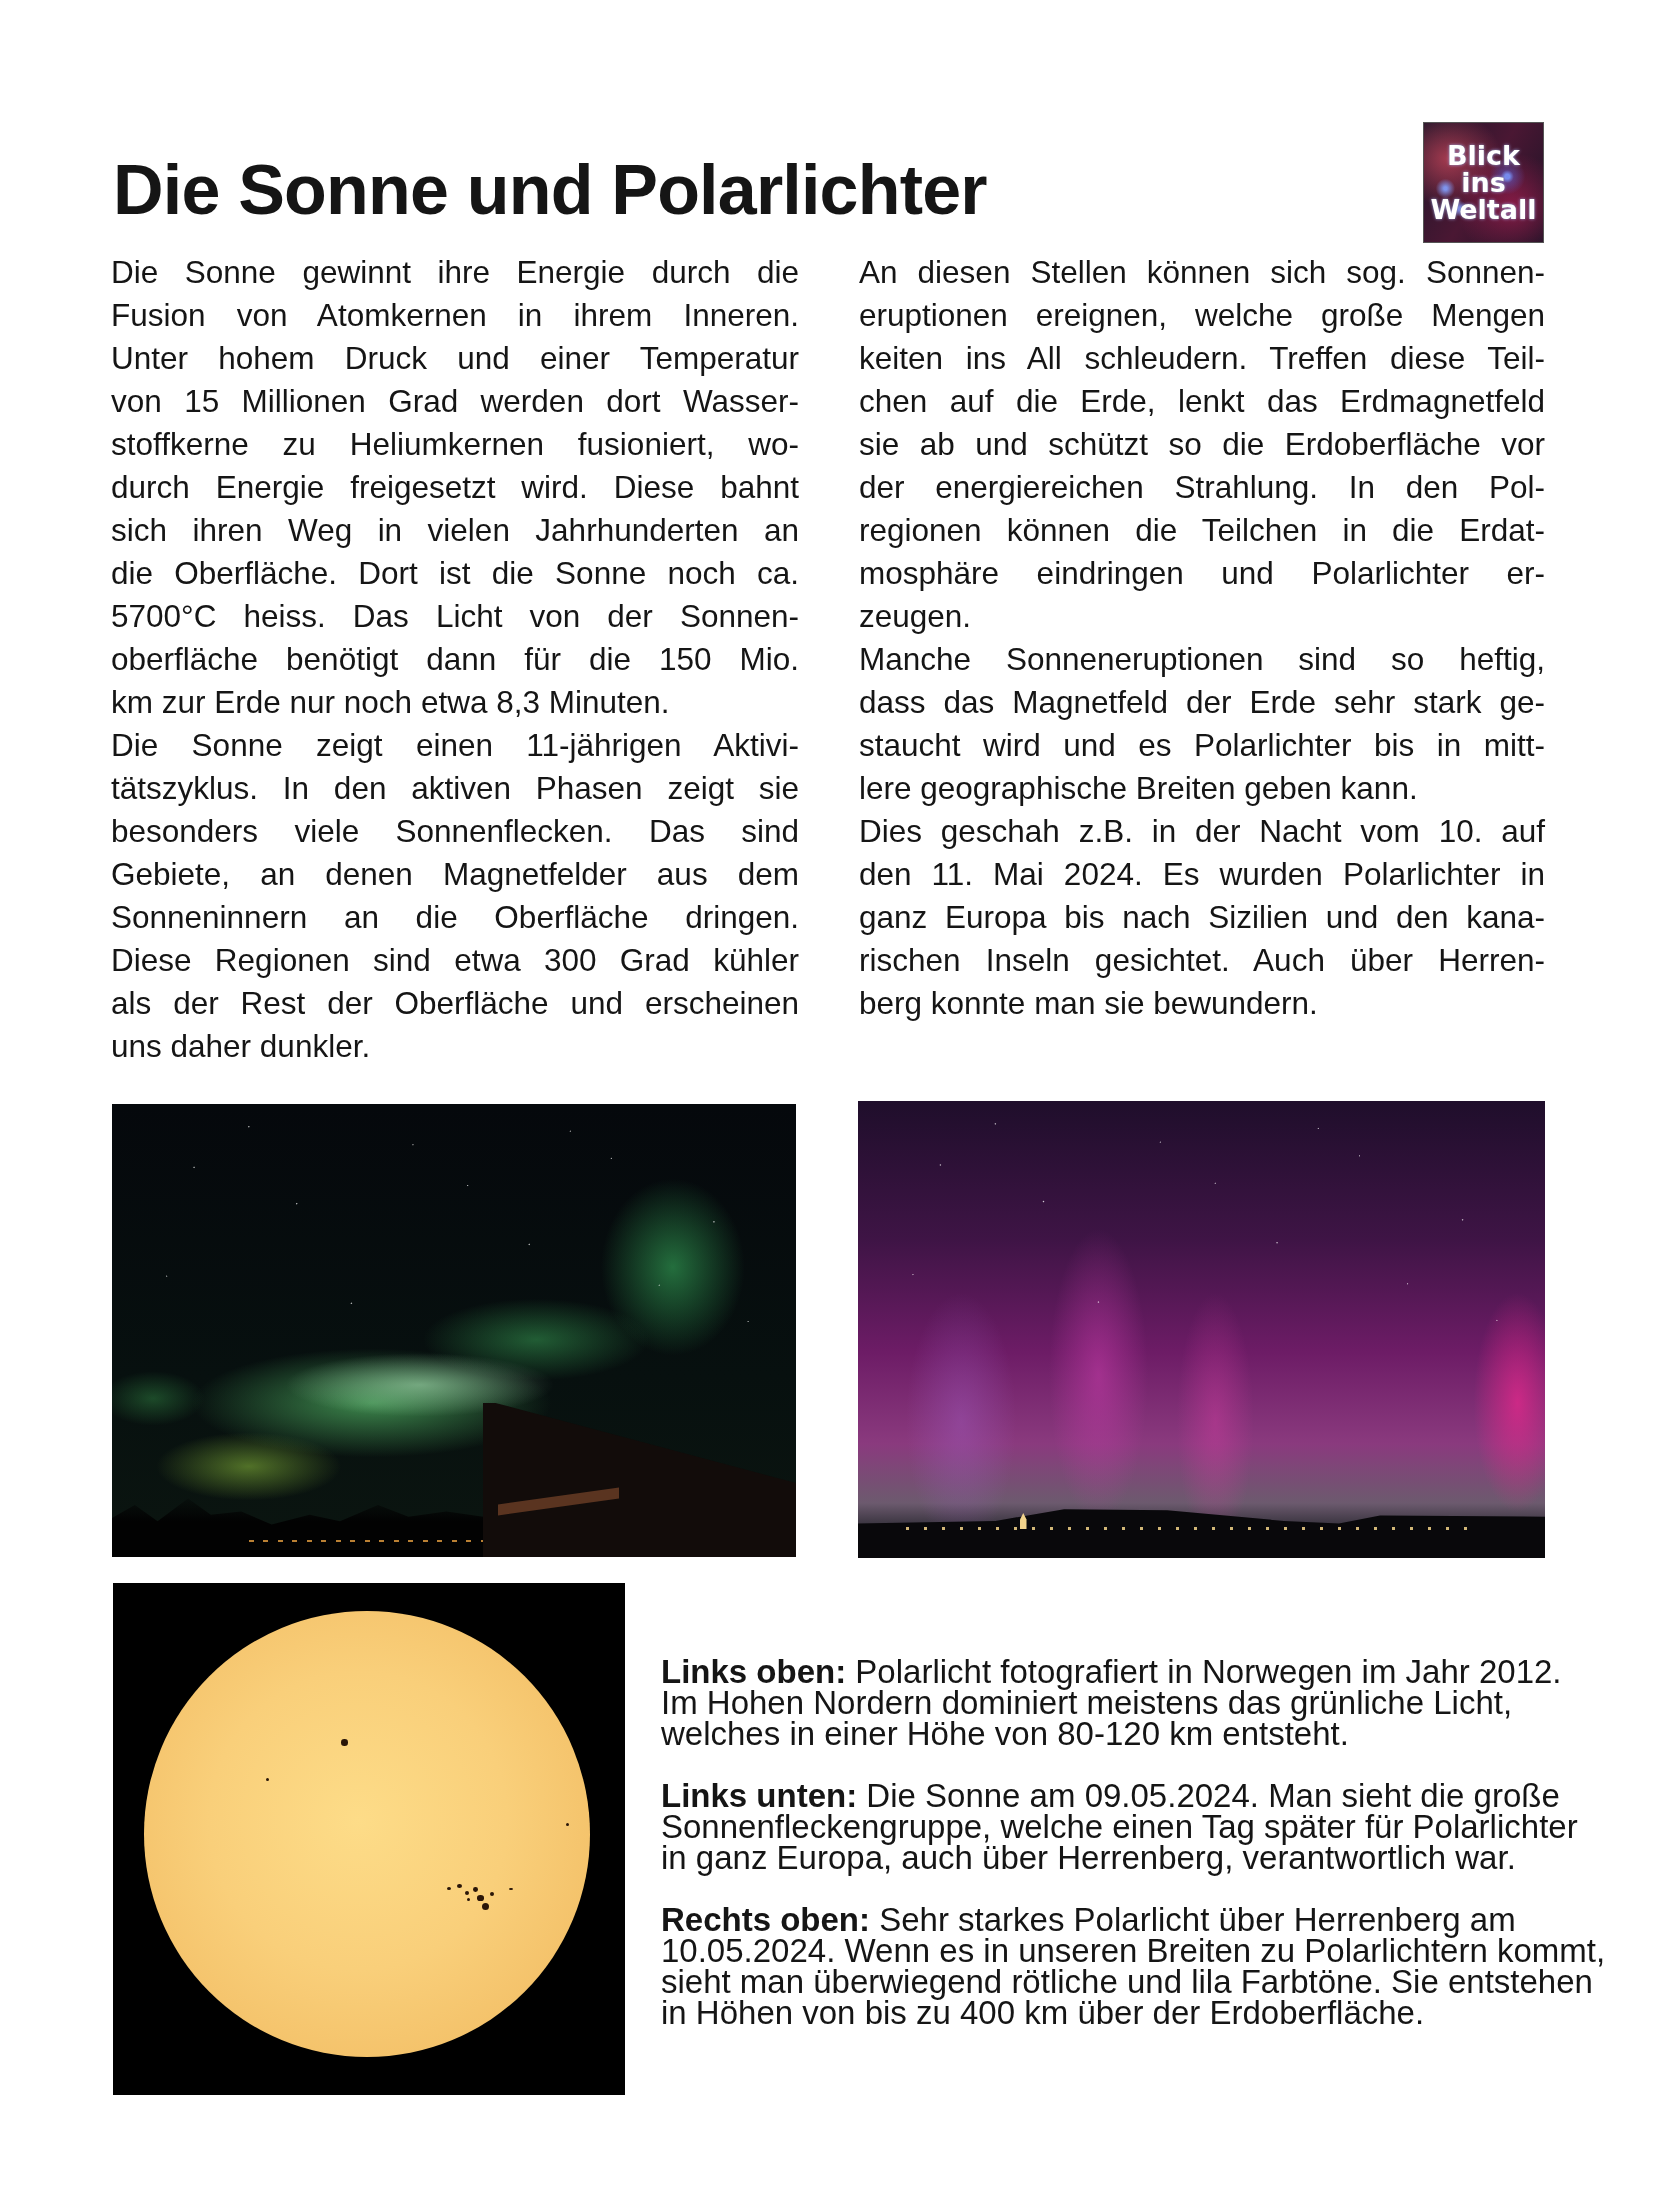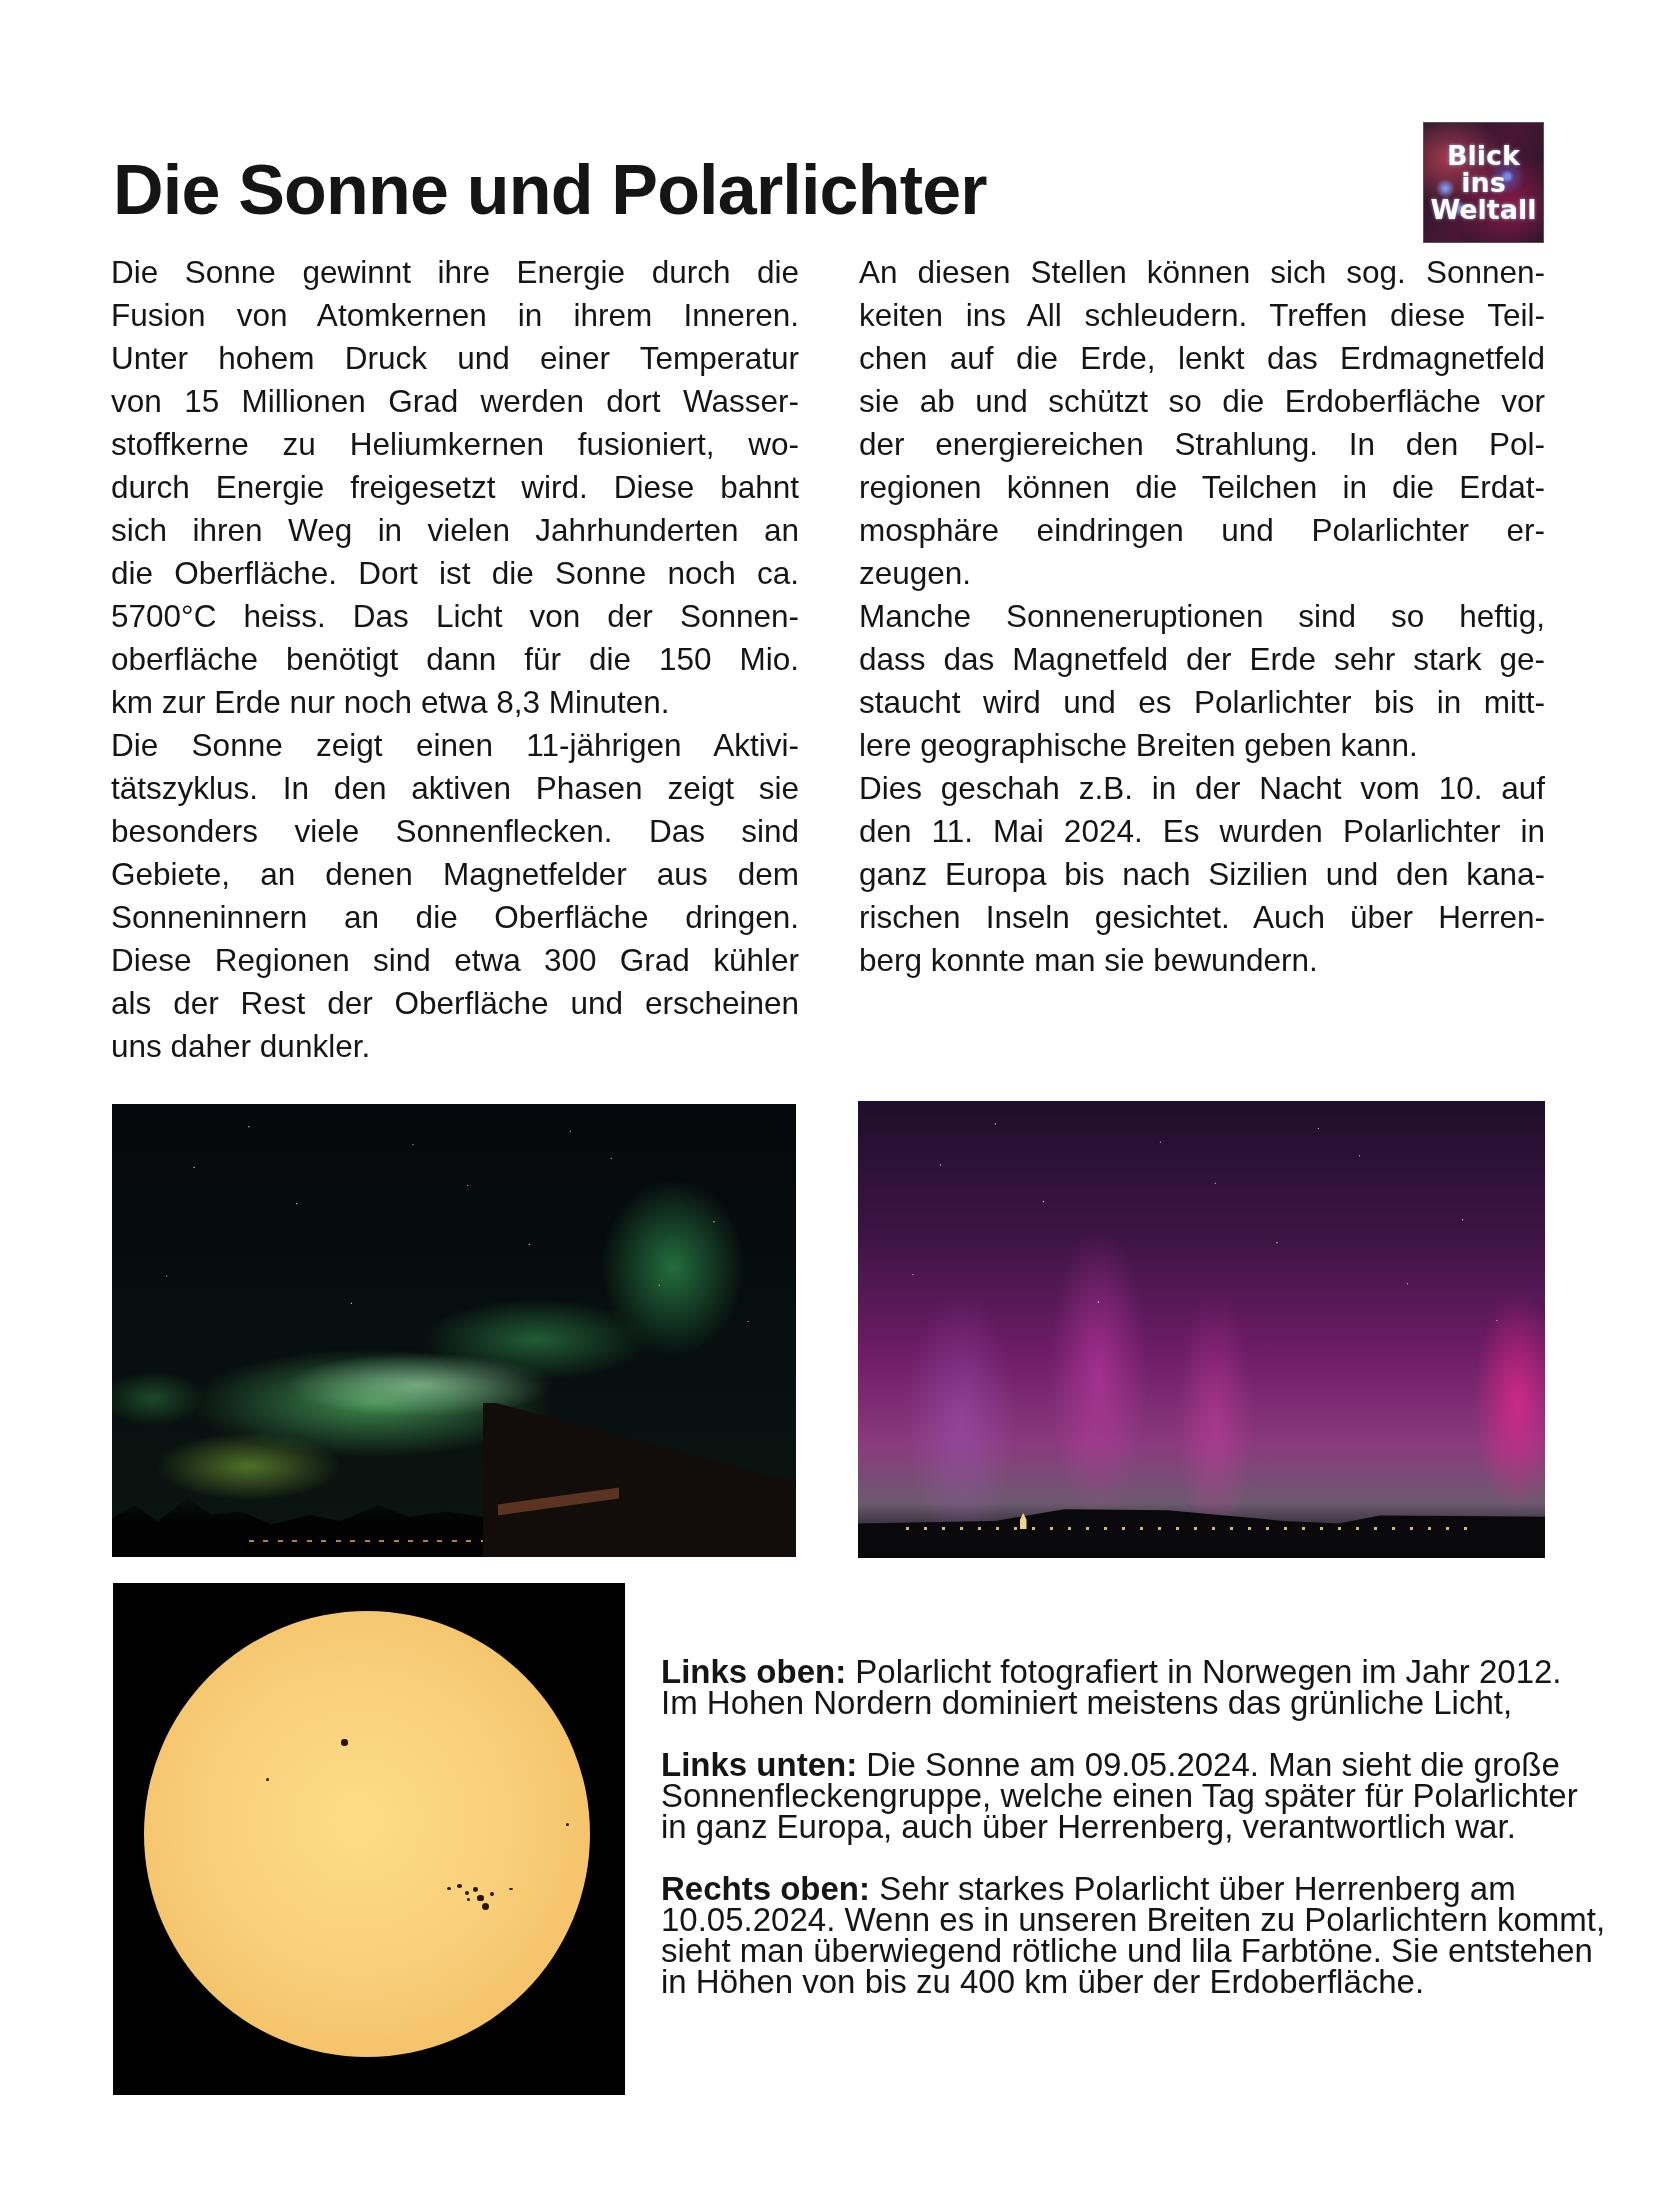--- a/index.html
+++ b/index.html
@@ -124,20 +124,21 @@
     <span class="line">Sonneninnern an die Oberfläche dringen.</span>
     <span class="line">Diese Regionen sind etwa 300 Grad kühler</span>
     <span class="line">als der Rest der Oberfläche und erscheinen</span>
     <span class="line last">uns daher dunkler.</span>
   </div>
 </div>
 
 <div id="col-right" class="abs col">
   <div>
     <span class="line">An diesen Stellen können sich sog. Sonnen-</span>
+    <span class="line">eruptionen ereignen, welche große Mengen</span>
     <span class="line">keiten ins All schleudern. Treffen diese Teil-</span>
     <span class="line">chen auf die Erde, lenkt das Erdmagnetfeld</span>
     <span class="line">sie ab und schützt so die Erdoberfläche vor</span>
     <span class="line">der energiereichen Strahlung. In den Pol-</span>
     <span class="line">regionen können die Teilchen in die Erdat-</span>
     <span class="line">mosphäre eindringen und Polarlichter er-</span>
     <span class="line last">zeugen.</span>
   </div>
   <div>
     <span class="line">Manche Sonneneruptionen sind so heftig,</span>
@@ -183,20 +184,21 @@
     <div class="spot" style="left:346px; top:281px; width:4px; height:4px;"></div>
     <div class="spot" style="left:323px; top:287px; width:3.2px; height:3.2px;"></div>
     <div class="spot" style="left:365px; top:277px; width:4px; height:2.4px;"></div>
   </div>
 </div>
 
 <div id="captions" class="abs">
   <div class="caption">
     <span class="line"><b>Links oben:</b><span> Polarlicht fotografiert in Norwegen im Jahr 2012.</span></span>
     <span class="line">Im Hohen Nordern dominiert meistens das grünliche Licht,</span>
+    <span class="line">welches in einer Höhe von 80-120 km entsteht.</span>
   </div>
   <div class="caption">
     <span class="line"><b>Links unten:</b><span> Die Sonne am 09.05.2024. Man sieht die große</span></span>
     <span class="line">Sonnenfleckengruppe, welche einen Tag später für Polarlichter</span>
     <span class="line">in ganz Europa, auch über Herrenberg, verantwortlich war.</span>
   </div>
   <div class="caption">
     <span class="line"><b>Rechts oben:</b><span> Sehr starkes Polarlicht über Herrenberg am</span></span>
     <span class="line">10.05.2024. Wenn es in unseren Breiten zu Polarlichtern kommt,</span>
     <span class="line">sieht man überwiegend rötliche und lila Farbtöne. Sie entstehen</span>

